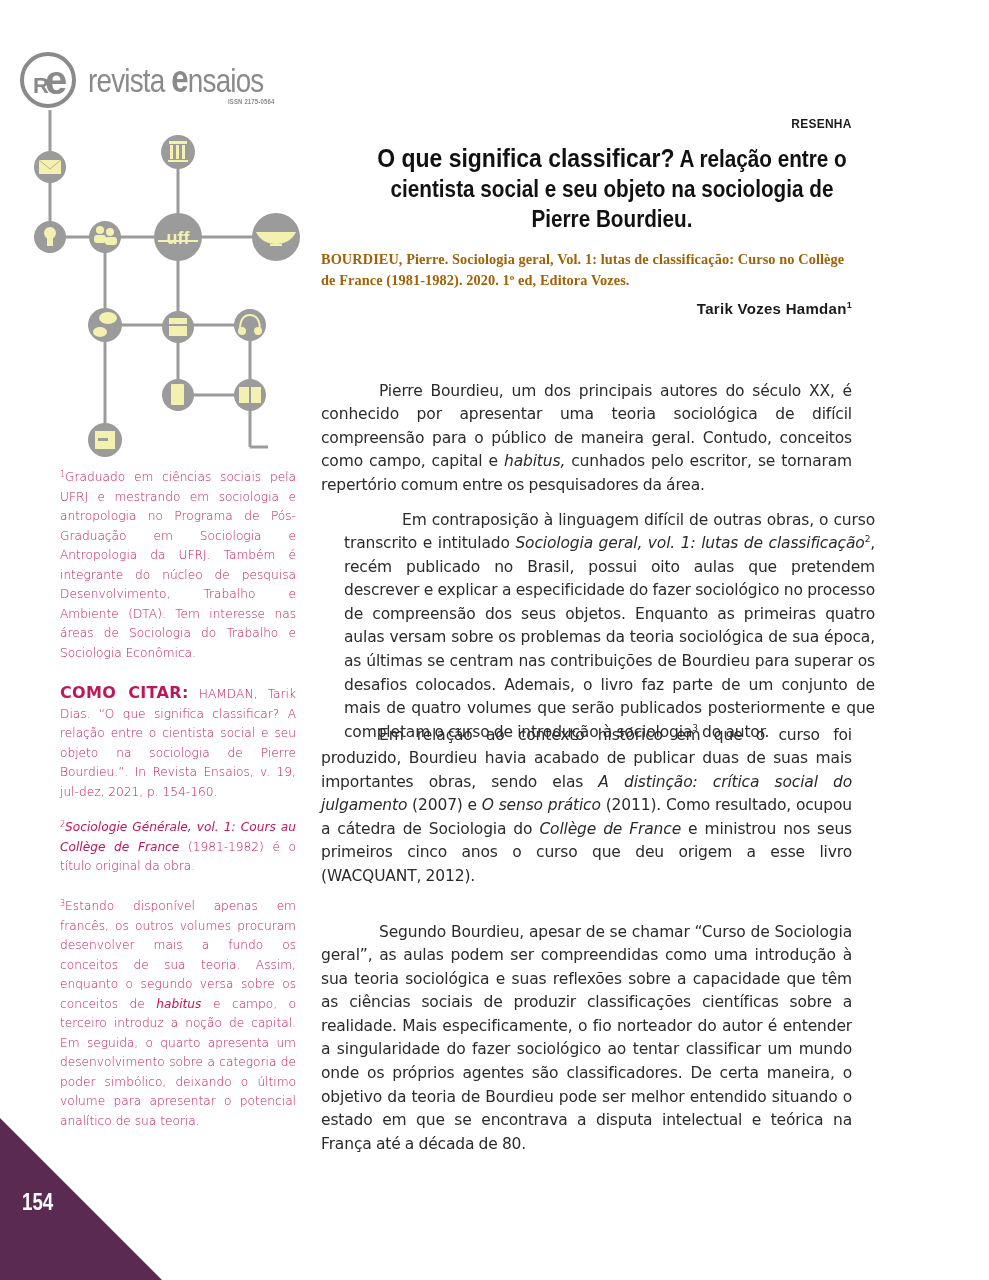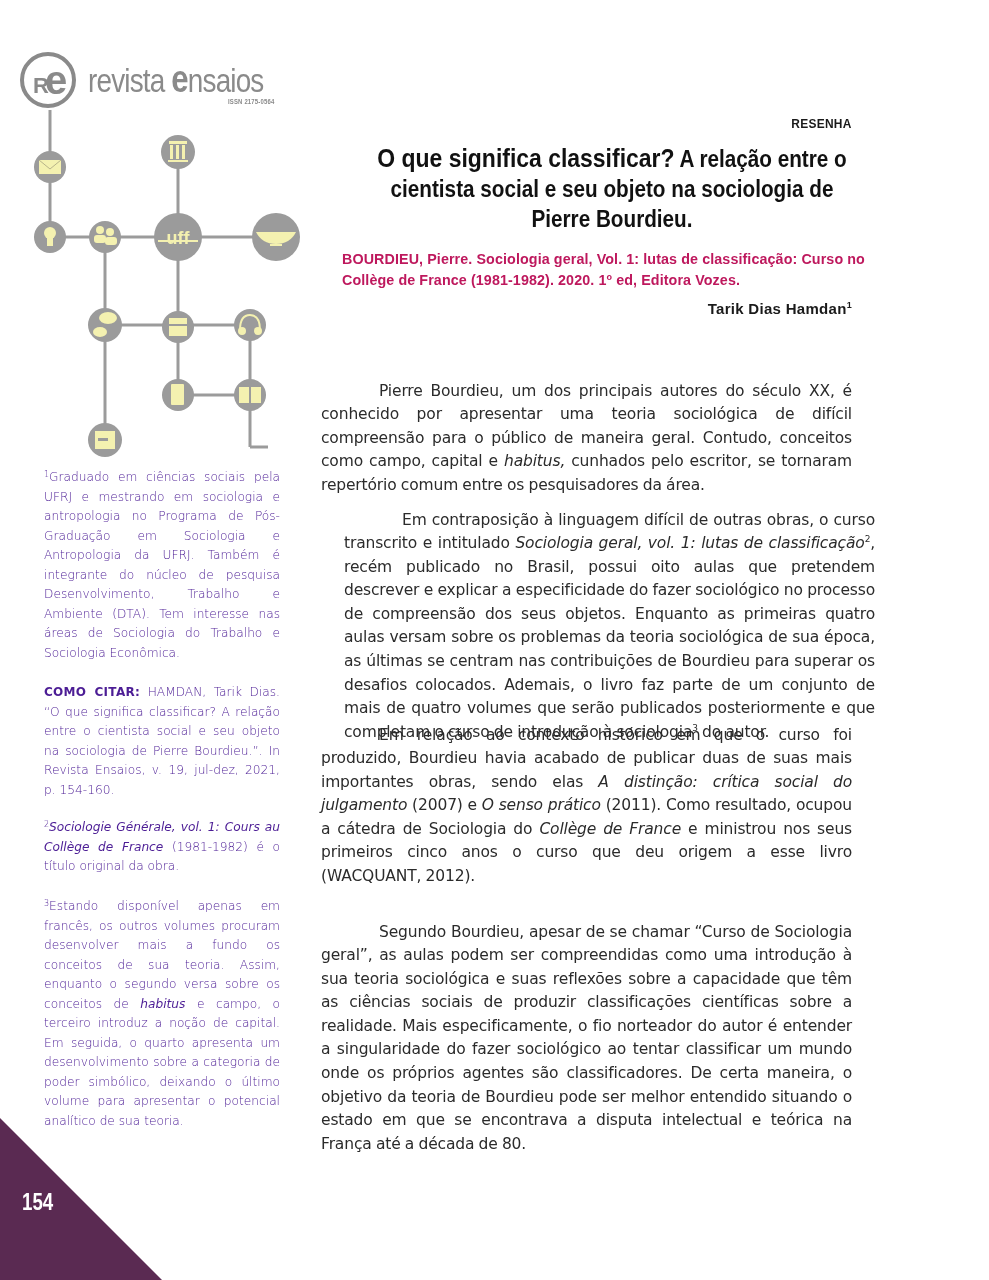--- a/index.html
+++ b/index.html
@@ -27,47 +27,47 @@
   #logo-issn {
     position: absolute; left: 208px; top: 46px; font: bold 7px "Liberation Sans", sans-serif;
     color: #8a8a8a; letter-spacing: 0.2px; transform: scaleX(0.85); transform-origin: left top; white-space: nowrap;
   }
 
   
   #network { left: 0; top: 110px; width: 310px; height: 350px; }
 
   
   .side {
-    position: absolute; left: 44px; width: 236px;
+    position: absolute; left: 60px; width: 236px;
     font-family: "DejaVu Sans", sans-serif; font-size: 12.2px; line-height: 19.5px;
-    text-align: justify; color: #4c1d95; font-weight: 300;
+    text-align: justify; color: #be185d; font-weight: 300;
   }
   .side sup { font-size: 8px; vertical-align: 4px; line-height: 0; }
-  .side .bold-label { font-weight: bold; font-size: 12px; letter-spacing: 0.3px; }
+  .side .bold-label { font-weight: bold; font-size: 16px; letter-spacing: 0.3px; }
   #fn1 { top: 468px; }
   #cite { top: 683px; }
   #fn2 { top: 818px; }
   #fn3 { top: 897px; }
 
   
   #section-label {
     right: 137px; top: 116px; font: bold 13px "Liberation Sans", sans-serif;
     letter-spacing: 0.3px; color: #1a1a1a; transform: scaleX(0.92); transform-origin: right top;
   }
   #title {
     left: 338px; width: 548px; top: 143px; text-align: center;
     font-family: "Liberation Sans", sans-serif; font-weight: bold; color: #111;
     font-size: 23px; line-height: 30px;
     transform: scaleX(0.9); transform-origin: center top;
   }
   #title .t-big { font-size: 25.5px; }
   #biblio {
     left: 321px; width: 530px; top: 249px;
-    font-family: Liberation Sans, sans-serif; font-weight: bold; color: #be185d;
-    font-size: 14.3px; line-height: 21px; letter-spacing: 0.1px; margin-left: 21px;
+    font-family: Liberation Serif, serif; font-weight: bold; color: #a16207;
+    font-size: 14.3px; line-height: 21px; letter-spacing: 0.1px;
   }
   #biblio sup { font-size: 9px; vertical-align: 5px; line-height: 0; }
   #author {
     right: 137px; top: 300px; font: bold 15px "Liberation Sans", sans-serif; color: #1a1a1a; letter-spacing: 0.3px;
   }
   #author sup { font-size: 9px; vertical-align: 6px; line-height: 0; }
 
   
   .para {
     position: absolute; left: 321px; width: 531px;
@@ -179,21 +179,21 @@
     <g>
       <rect x="95" y="431" width="20" height="18"></rect>
       <rect x="98" y="438" width="10" height="3" fill="#9b9b9b"></rect>
     </g>
   </g>
 </svg>
 
 <div id="section-label" class="abs">RESENHA</div>
 <div id="title" class="abs"><span class="t-big">O que significa classificar?</span><span> A relação entre o cientista social e seu objeto na sociologia de Pierre Bourdieu.</span></div>
 <div id="biblio" class="abs"><span>BOURDIEU, Pierre. Sociologia geral, Vol. 1: lutas de classificação: Curso no Collège de France (1981-1982). 2020. 1</span><sup>o</sup><span> ed, Editora Vozes.</span></div>
-<div id="author" class="abs"><span>Tarik Dias Hamdan</span><sup>1</sup></div>
+<div id="author" class="abs"><span>Tarik Vozes Hamdan</span><sup>1</sup></div>
 
 <p id="p1" class="para"><span>Pierre Bourdieu, um dos principais autores do século XX, é conhecido por apresentar uma teoria sociológica de difícil compreensão para o público de maneira geral. Contudo, conceitos como campo, capital e </span><i>habitus,</i><span> cunhados pelo escritor, se tornaram repertório comum entre os pesquisadores da área.</span></p>
 
 <p id="p2" class="para"><span>Em contraposição à linguagem difícil de outras obras, o curso transcrito e intitulado </span><i>Sociologia geral, vol. 1: lutas de classificação</i><sup>2</sup><span>, recém publicado no Brasil, possui oito aulas que pretendem descrever e explicar a especificidade do fazer sociológico no processo de compreensão dos seus objetos. Enquanto as primeiras quatro aulas versam sobre os problemas da teoria sociológica de sua época, as últimas se centram nas contribuições de Bourdieu para superar os desafios colocados. Ademais, o livro faz parte de um conjunto de mais de quatro volumes que serão publicados posteriormente e que completam o curso de introdução à sociologia</span><sup>3</sup><span> do autor.</span></p>
 
 <p id="p3" class="para"><span>Em relação ao contexto histórico em que o curso foi produzido, Bourdieu havia acabado de publicar duas de suas mais importantes obras, sendo elas </span><i>A distinção: crítica social do julgamento</i><span> (2007) e </span><i>O senso prático</i><span> (2011). Como resultado, ocupou a cátedra de Sociologia do </span><i>Collège de France</i><span> e ministrou nos seus primeiros cinco anos o curso que deu origem a esse livro (WACQUANT, 2012).</span></p>
 
 <p id="p4" class="para">Segundo Bourdieu, apesar de se chamar “Curso de Sociologia geral”, as aulas podem ser compreendidas como uma introdução à sua teoria sociológica e suas reflexões sobre a capacidade que têm as ciências sociais de produzir classificações científicas sobre a realidade. Mais especificamente, o fio norteador do autor é entender a singularidade do fazer sociológico ao tentar classificar um mundo onde os próprios agentes são classificadores. De certa maneira, o objetivo da teoria de Bourdieu pode ser melhor entendido situando o estado em que se encontrava a disputa intelectual e teórica na França até a década de 80.</p>
 
 <div id="fn1" class="side"><sup>1</sup><span>Graduado em ciências sociais pela UFRJ e mestrando em sociologia e antropologia no Programa de Pós-Graduação em Sociologia e Antropologia da UFRJ. Também é integrante  do núcleo de pesquisa Desenvolvimento, Trabalho e Ambiente (DTA). Tem interesse nas áreas de Sociologia do Trabalho e Sociologia Econômica.</span></div>

